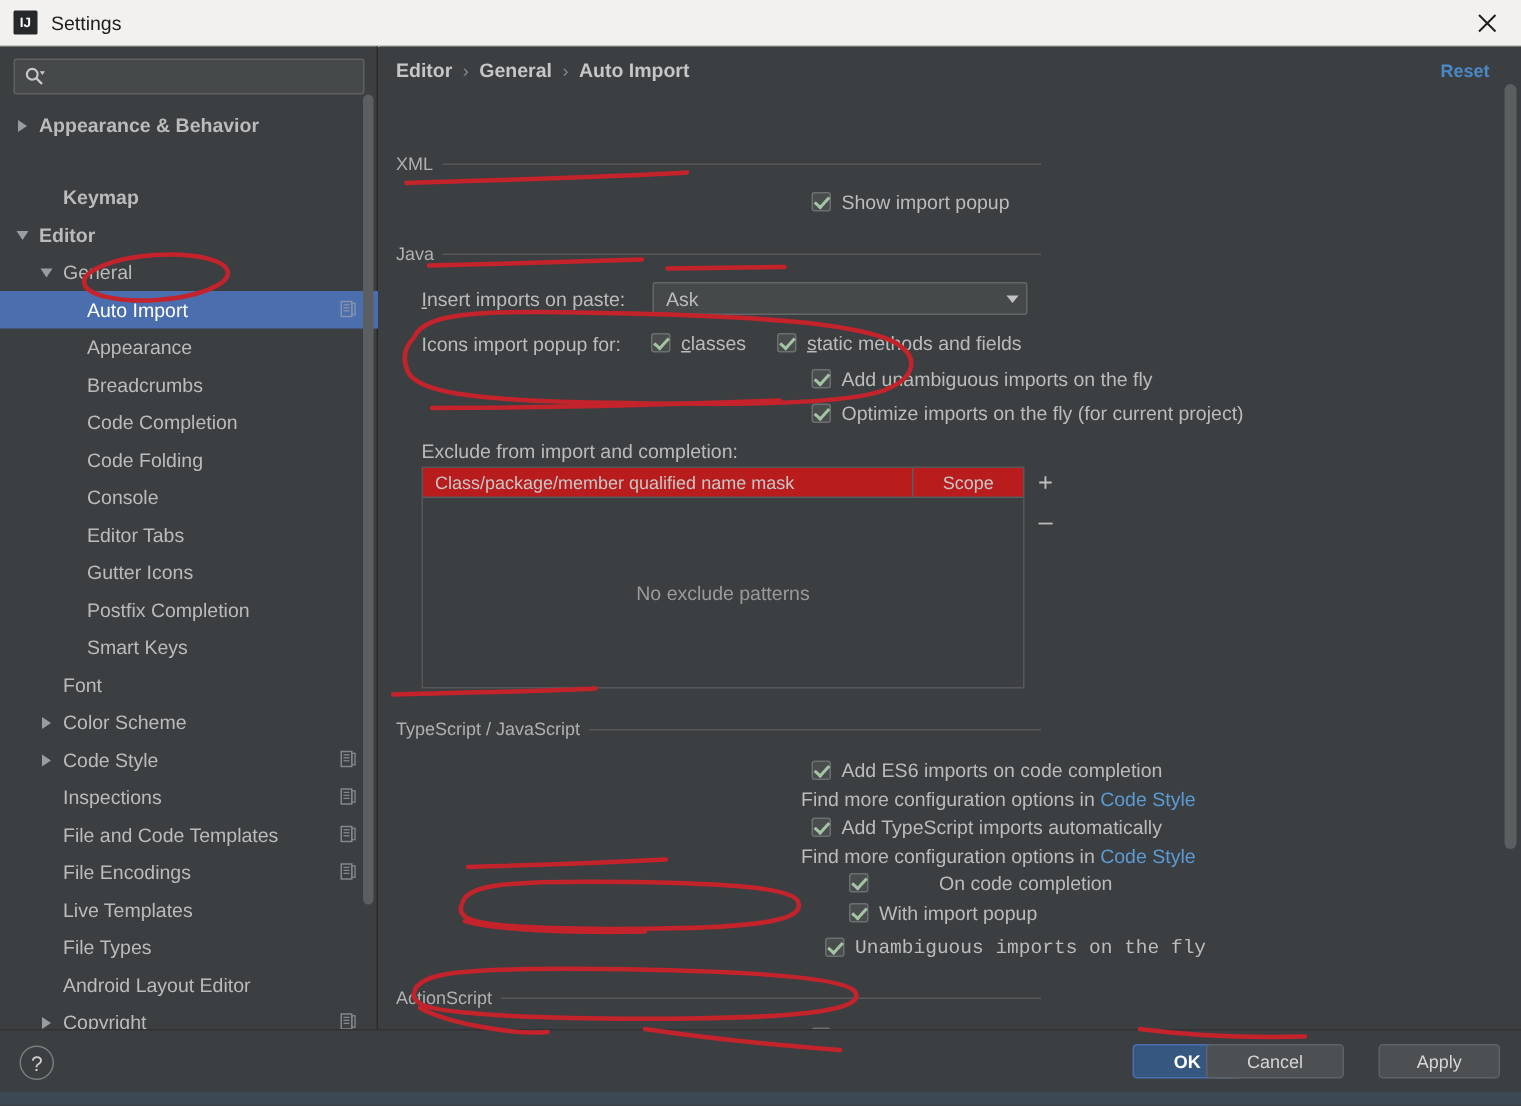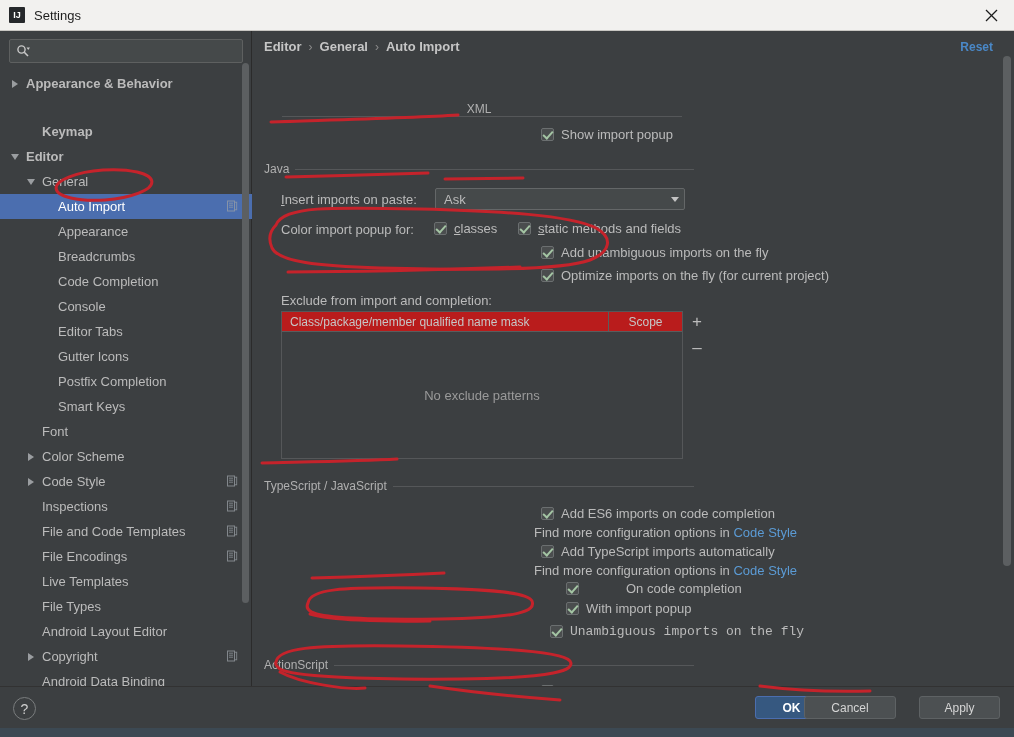--- a/index.html
+++ b/index.html
@@ -360,20 +360,24 @@
         <div class="tree-item" style="padding-left: 42px;">
           <span class="arrow none"></span>
           <span>Breadcrumbs</span>
         </div>
         <div class="tree-item" style="padding-left: 42px;">
           <span class="arrow none"></span>
           <span>Code Completion</span>
         </div>
         <div class="tree-item" style="padding-left: 42px;">
           <span class="arrow none"></span>
+          <span>Code Folding</span>
+        </div>
+        <div class="tree-item" style="padding-left: 42px;">
+          <span class="arrow none"></span>
           <span>Console</span>
         </div>
         <div class="tree-item" style="padding-left: 42px;">
           <span class="arrow none"></span>
           <span>Editor Tabs</span>
         </div>
         <div class="tree-item" style="padding-left: 42px;">
           <span class="arrow none"></span>
           <span>Gutter Icons</span>
         </div>
@@ -478,21 +482,21 @@
       <span class="bc-sep">›</span>
       <span>General</span>
       <span class="bc-sep">›</span>
       <span>Auto Import</span>
     </div>
 
     <div class="reset-link">Reset</div>
 
     <div class="content">
 
-      <div class="group-head" style="left:11px; top:41px; width:430px;flex-direction:column;">
+      <div class="group-head" style="left:11px; top:41px; width:430px;">
         <span>XML</span>
         <span class="group-line" style="width:400px;"></span>
       </div>
 
       <div class="cbrow" style="left:288px; top:66px;">
         <span class="cbox checked"></span>
         <span>Show import popup</span>
       </div>
 
       <div class="group-head" style="left:11px; top:101px; width:430px;">
@@ -502,21 +506,21 @@
 
       <div class="fieldlabel" style="left:28px; top:131px;">
         <span class="mnem">I</span><span>nsert imports on paste:</span>
       </div>
 
       <div class="combo" style="left:182px; top:127px; width:250px; height:22px;">
         <span class="val">Ask</span>
         <span class="caret"></span>
       </div>
 
-      <div class="fieldlabel" style="left:28px; top:161px;">Color import popup for:</div>
+      <div class="fieldlabel" style="left:28px; top:161px;">Icons import popup for:</div>
 
       <div class="cbrow" style="left:181px; top:160px;">
         <span class="cbox checked"></span>
         <span><span class="mnem">c</span><span>lasses</span></span>
       </div>
 
       <div class="cbrow" style="left:265px; top:160px;">
         <span class="cbox checked"></span>
         <span><span class="mnem">s</span><span>tatic methods and fields</span></span>
       </div>

